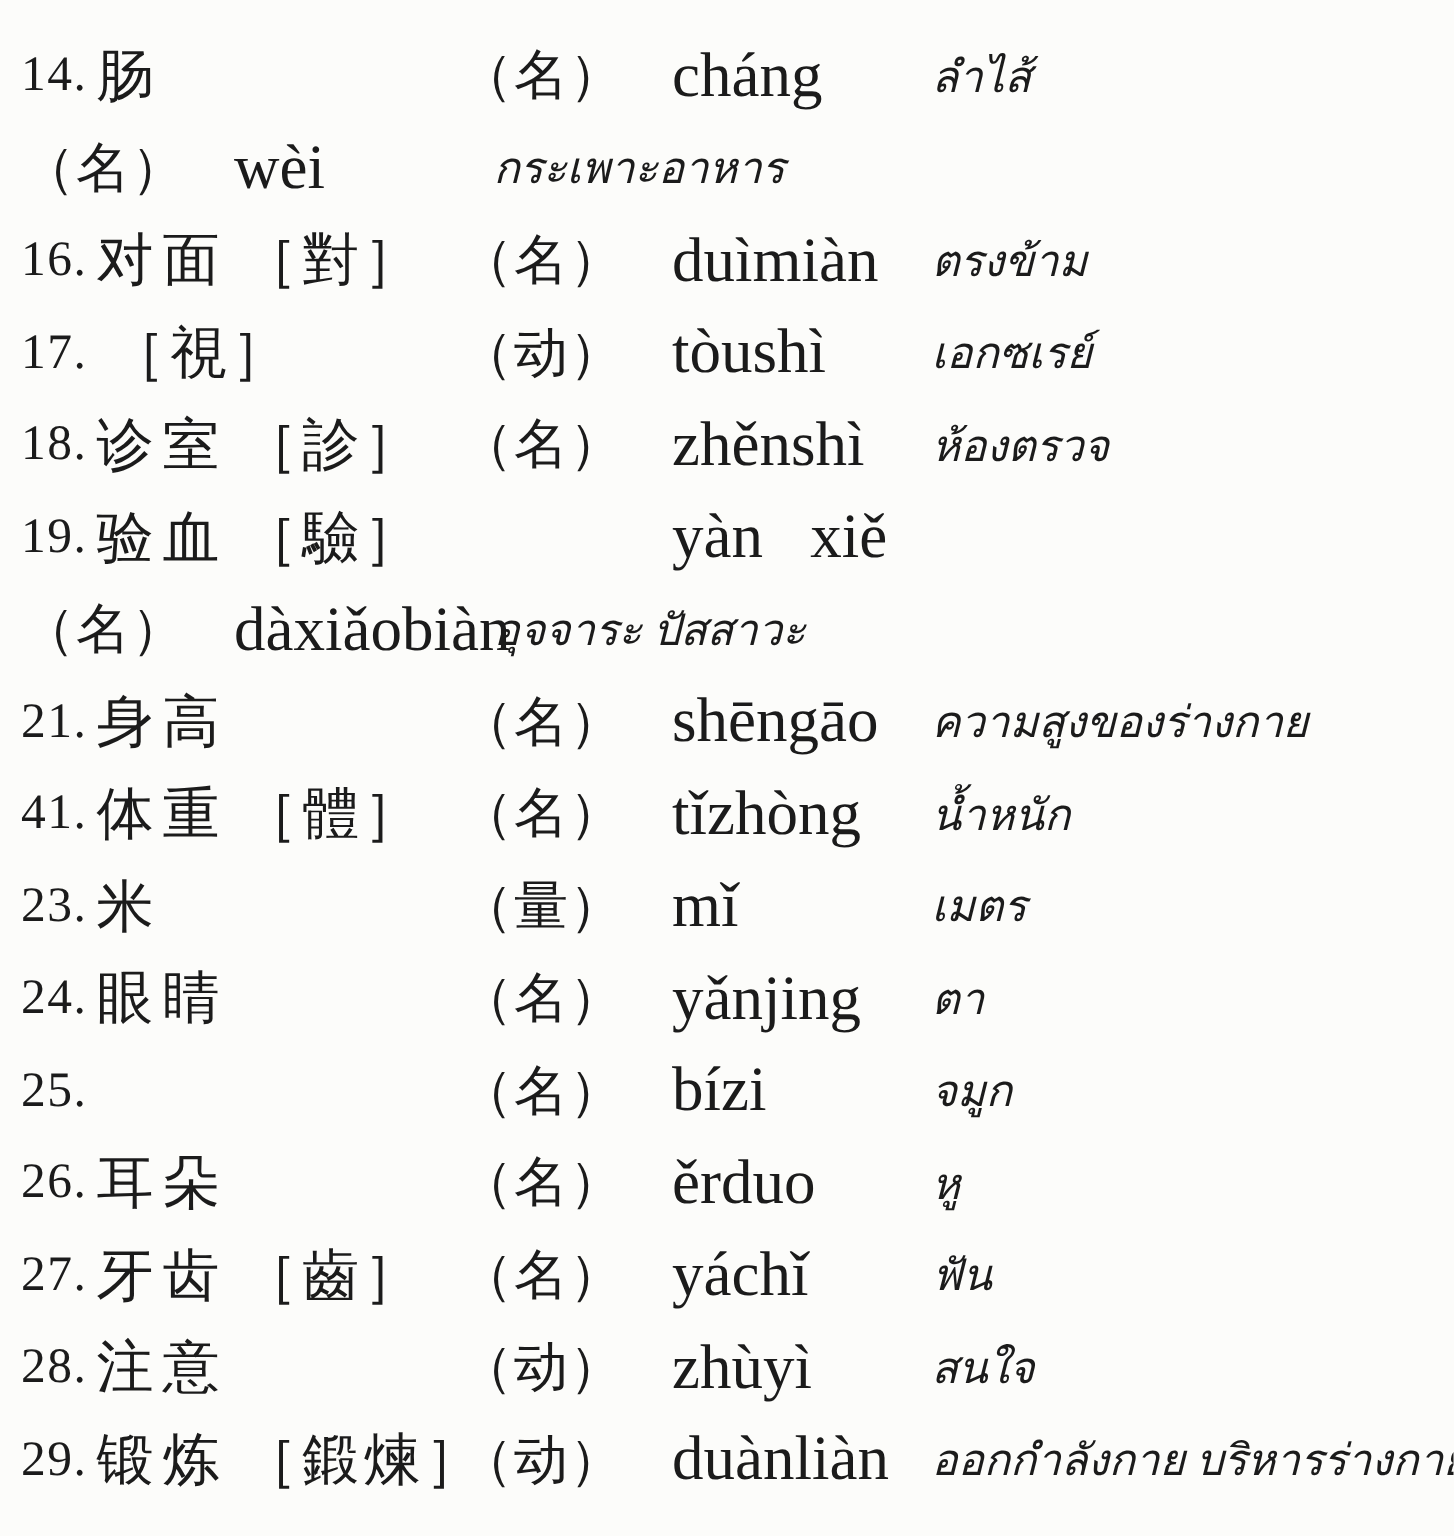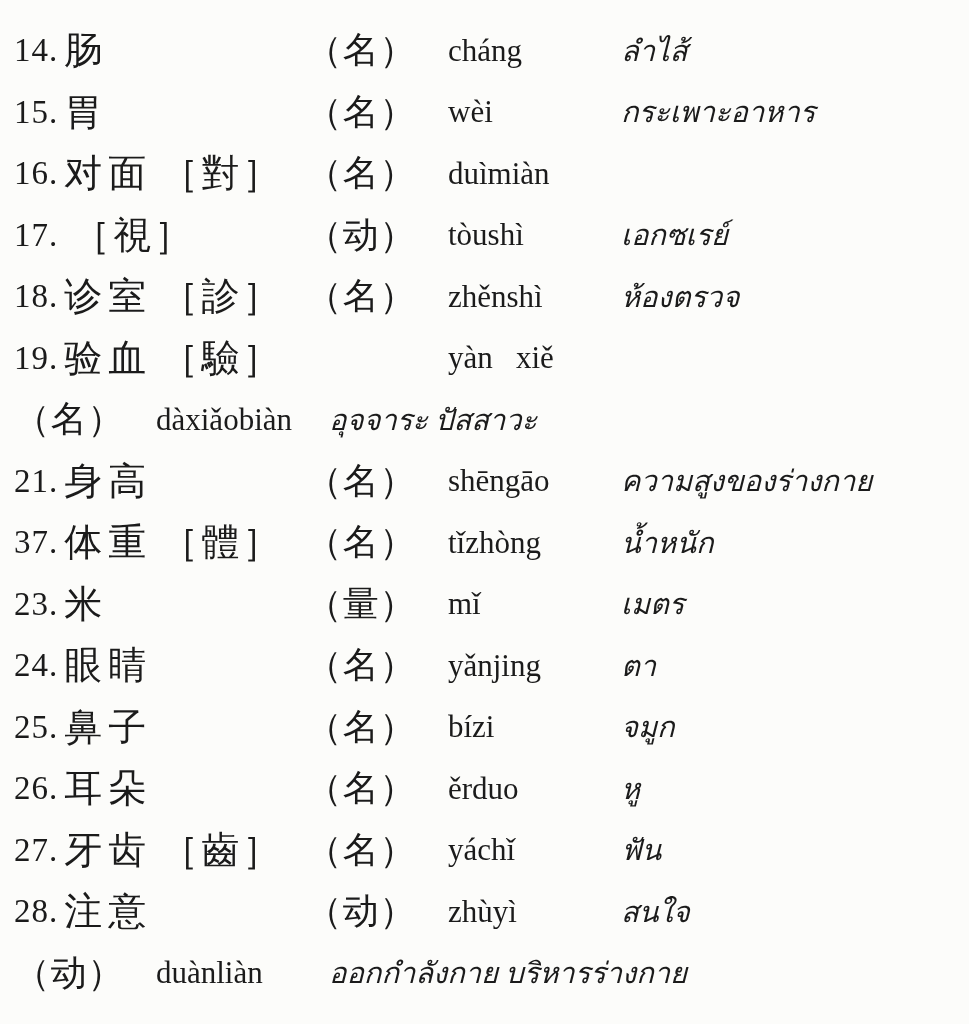--- a/index.html
+++ b/index.html
@@ -50,21 +50,21 @@
   }
   .pos-cell {
     width: 142px;
     flex: none;
     font-size: 36px;
     letter-spacing: 0.02em;
   }
   .pinyin-cell {
     width: 173px;
     flex: none;
-    font-size: 31px;
+    font-size: 42px;
     white-space: pre;
   }
   .thai-cell {
     flex: 1;
     font-size: 29px;
     font-style: italic;
   }
 </style>
 </head>
 <body>
@@ -76,38 +76,34 @@
       <span class="num">14.</span>
       <span class="hanzi">肠</span>
       <span class="trad"></span>
     </span>
     <span class="cell pos-cell">（名）</span>
     <span class="cell pinyin-cell">cháng</span>
     <span class="cell thai-cell">ลำไส้</span>
   </div>
 
   <div class="row">
-    <span class="cell word-cell">
-      <span class="num">15.</span>
-      <span class="hanzi">胃</span>
-      <span class="trad"></span>
-    </span>
     <span class="cell pos-cell">（名）</span>
     <span class="cell pinyin-cell">wèi</span>
     <span class="cell thai-cell">กระเพาะอาหาร</span>
   </div>
 
   <div class="row">
     <span class="cell word-cell">
       <span class="num">16.</span>
       <span class="hanzi">对面</span>
       <span class="trad">［對］</span>
     </span>
     <span class="cell pos-cell">（名）</span>
     <span class="cell pinyin-cell">duìmiàn</span>
+    <span class="cell thai-cell">ตรงข้าม</span>
   </div>
 
   <div class="row">
     <span class="cell word-cell">
       <span class="num">17.</span>
       <span class="trad">［視］</span>
     </span>
     <span class="cell pos-cell">（动）</span>
     <span class="cell pinyin-cell">tòushì</span>
     <span class="cell thai-cell">เอกซเรย์</span>
@@ -146,21 +142,21 @@
       <span class="hanzi">身高</span>
       <span class="trad"></span>
     </span>
     <span class="cell pos-cell">（名）</span>
     <span class="cell pinyin-cell">shēngāo</span>
     <span class="cell thai-cell">ความสูงของร่างกาย</span>
   </div>
 
   <div class="row">
     <span class="cell word-cell">
-      <span class="num">37.</span>
+      <span class="num">41.</span>
       <span class="hanzi">体重</span>
       <span class="trad">［體］</span>
     </span>
     <span class="cell pos-cell">（名）</span>
     <span class="cell pinyin-cell">tǐzhòng</span>
     <span class="cell thai-cell">น้ำหนัก</span>
   </div>
 
   <div class="row">
     <span class="cell word-cell">
@@ -180,21 +176,20 @@
       <span class="trad"></span>
     </span>
     <span class="cell pos-cell">（名）</span>
     <span class="cell pinyin-cell">yǎnjing</span>
     <span class="cell thai-cell">ตา</span>
   </div>
 
   <div class="row">
     <span class="cell word-cell">
       <span class="num">25.</span>
-      <span class="hanzi">鼻子</span>
       <span class="trad"></span>
     </span>
     <span class="cell pos-cell">（名）</span>
     <span class="cell pinyin-cell">bízi</span>
     <span class="cell thai-cell">จมูก</span>
   </div>
 
   <div class="row">
     <span class="cell word-cell">
       <span class="num">26.</span>
@@ -222,18 +217,23 @@
       <span class="num">28.</span>
       <span class="hanzi">注意</span>
       <span class="trad"></span>
     </span>
     <span class="cell pos-cell">（动）</span>
     <span class="cell pinyin-cell">zhùyì</span>
     <span class="cell thai-cell">สนใจ</span>
   </div>
 
   <div class="row">
+    <span class="cell word-cell">
+      <span class="num">29.</span>
+      <span class="hanzi">锻炼</span>
+      <span class="trad">［鍛煉］</span>
+    </span>
     <span class="cell pos-cell">（动）</span>
     <span class="cell pinyin-cell">duànliàn</span>
     <span class="cell thai-cell">ออกกำลังกาย บริหารร่างกาย</span>
   </div>
 </div>
 </div>
 
 </body></html>

